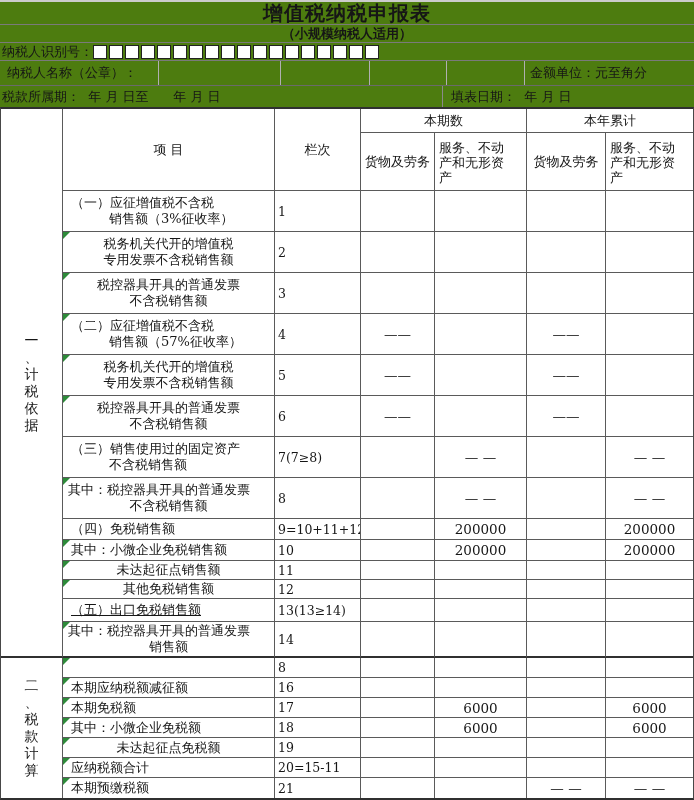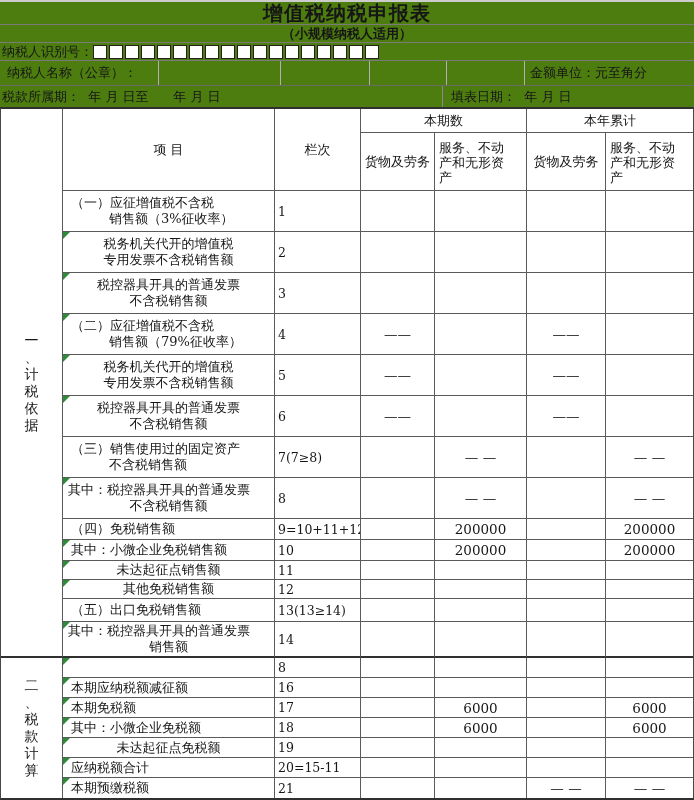--- a/index.html
+++ b/index.html
@@ -135,21 +135,21 @@
         <div class="ln ln2">不含税销售额</div>
       </div>
       <div class="cell idx" style="grid-area: 5 / 3 / span 1 / span 1;">3</div>
       <div class="cell val" style="grid-area: 5 / 4 / span 1 / span 1;"></div>
       <div class="cell val" style="grid-area: 5 / 5 / span 1 / span 1;"></div>
       <div class="cell val" style="grid-area: 5 / 6 / span 1 / span 1;"></div>
       <div class="cell val" style="grid-area: 5 / 7 / span 1 / span 1; border-right: none;"></div>
       <div class="cell item al-indent2" style="grid-area: 6 / 2 / span 1 / span 1;">
         <span class="tri"></span>
         <div class="ln">（二）应征增值税不含税</div>
-        <div class="ln ln2">销售额（79%征收率）</div>
+        <div class="ln ln2">销售额（57%征收率）</div>
       </div>
       <div class="cell idx" style="grid-area: 6 / 3 / span 1 / span 1;">4</div>
       <div class="cell val" style="grid-area: 6 / 4 / span 1 / span 1;">——</div>
       <div class="cell val" style="grid-area: 6 / 5 / span 1 / span 1;"></div>
       <div class="cell val" style="grid-area: 6 / 6 / span 1 / span 1;">——</div>
       <div class="cell val" style="grid-area: 6 / 7 / span 1 / span 1; border-right: none;"></div>
       <div class="cell item al-center" style="grid-area: 7 / 2 / span 1 / span 1;">
         <span class="tri"></span>
         <div class="ln">税务机关代开的增值税</div>
         <div class="ln ln2">专用发票不含税销售额</div>
@@ -216,21 +216,21 @@
       <div class="cell val" style="grid-area: 13 / 7 / span 1 / span 1; border-right: none;"></div>
       <div class="cell item al-mid" style="grid-area: 14 / 2 / span 1 / span 1;">
         <span class="tri"></span>
         <div class="ln">其他免税销售额</div>
       </div>
       <div class="cell idx" style="grid-area: 14 / 3 / span 1 / span 1;">12</div>
       <div class="cell val" style="grid-area: 14 / 4 / span 1 / span 1;"></div>
       <div class="cell val" style="grid-area: 14 / 5 / span 1 / span 1;"></div>
       <div class="cell val" style="grid-area: 14 / 6 / span 1 / span 1;"></div>
       <div class="cell val" style="grid-area: 14 / 7 / span 1 / span 1; border-right: none;"></div>
-      <div class="cell item al-left" style="grid-area: 15 / 2 / span 1 / span 1;">
+      <div class="cell item al-left" style="grid-area: 15 / 2 / span 1 / span 1; text-decoration: underline;">
         <div class="ln">（五）出口免税销售额</div>
       </div>
       <div class="cell idx" style="grid-area: 15 / 3 / span 1 / span 1;">13(13≥14)</div>
       <div class="cell val" style="grid-area: 15 / 4 / span 1 / span 1;"></div>
       <div class="cell val" style="grid-area: 15 / 5 / span 1 / span 1;"></div>
       <div class="cell val" style="grid-area: 15 / 6 / span 1 / span 1;"></div>
       <div class="cell val" style="grid-area: 15 / 7 / span 1 / span 1; border-right: none;"></div>
       <div class="cell item al-mix" style="grid-area: 16 / 2 / span 1 / span 1; border-bottom: 2px solid rgb(48, 48, 48);">
         <span class="tri"></span>
         <div class="ln">其中：税控器具开具的普通发票</div>

